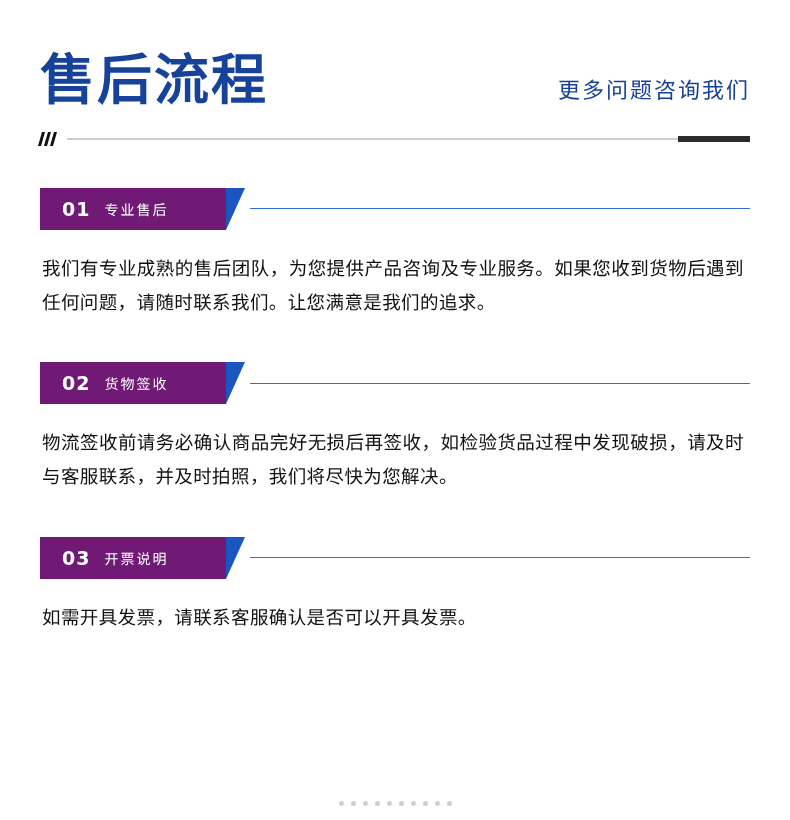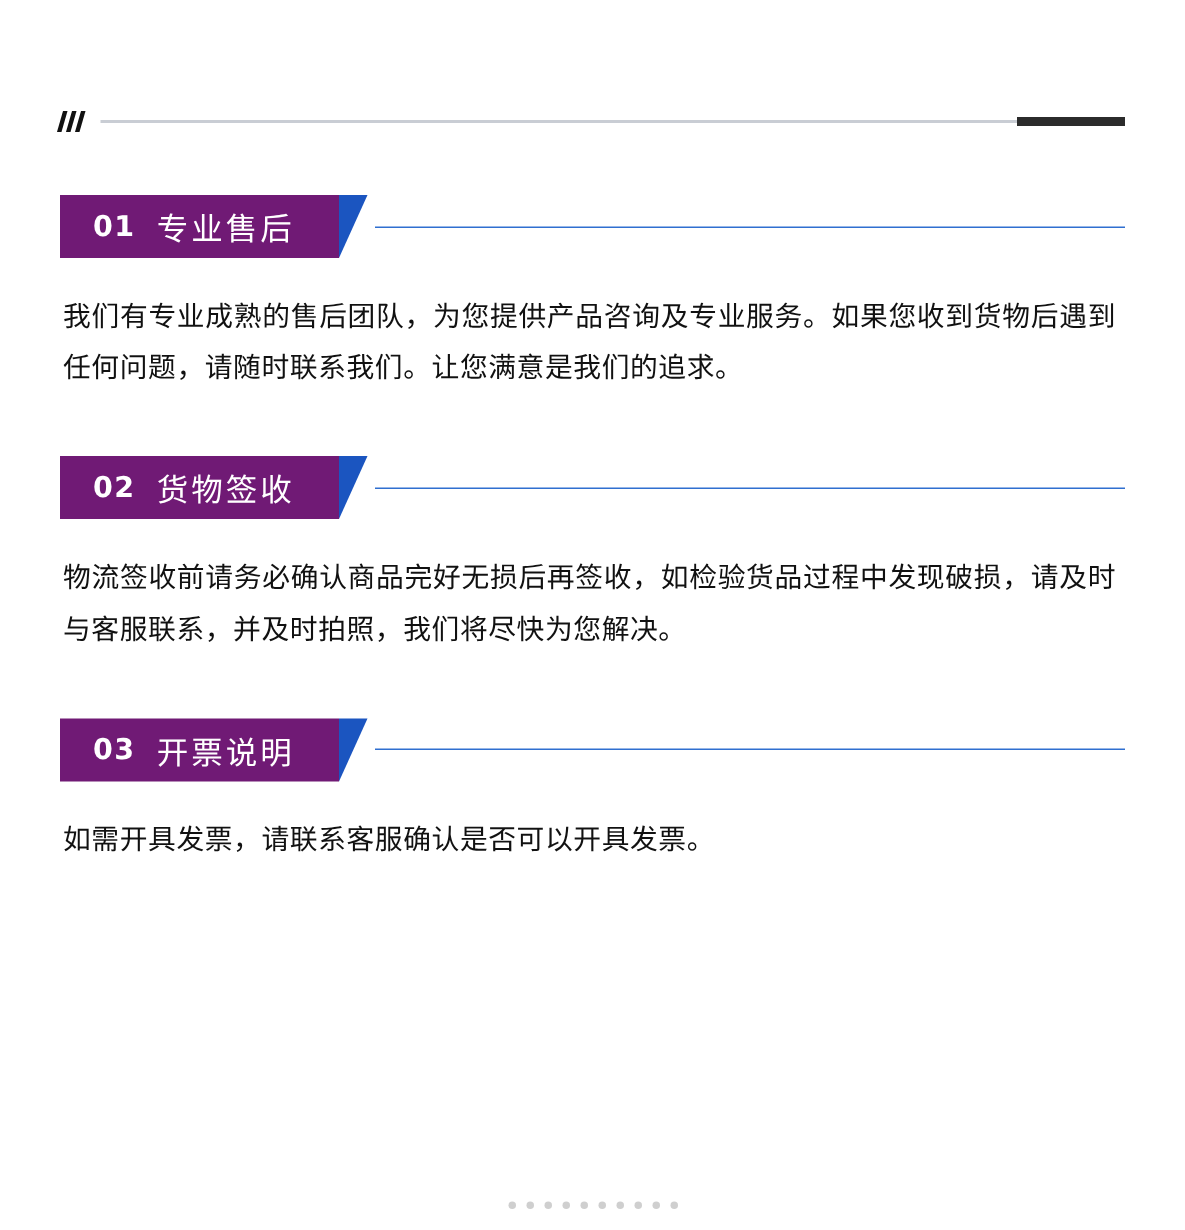--- a/index.html
+++ b/index.html
@@ -120,21 +120,21 @@
     border-right: 19px solid transparent;
   }
   .tag .num {
     font-size: 19px;
     font-weight: 700;
     letter-spacing: 1px;
     margin-right: 14px;
     font-family: "DejaVu Sans", "Liberation Sans", sans-serif;
   }
   .tag .txt {
-    font-size: 21px;
+    font-size: 14px;
     letter-spacing: 2px;
     font-weight: 500;
   }
   .sec-head .rule {
     flex: 1 1 auto;
     height: 1px;
     background: #2f6fd0;
     margin-left: 24px;
   }
   .sec-body {
@@ -165,20 +165,24 @@
     background: #cfcfcf;
     display: block;
   }
 </style>
 </head>
 <body>
 
 <div class="page">
 
   <div class="header">
+    <div class="title-row">
+      <h1 class="main-title">售后流程</h1>
+      <div class="sub-title">更多问题咨询我们</div>
+    </div>
   </div>
 
   <div class="divider">
     <span class="ticks">
         <i></i>
         <i></i>
         <i></i>
       </span>
     <span class="line"></span>
     <span class="cap"></span>

